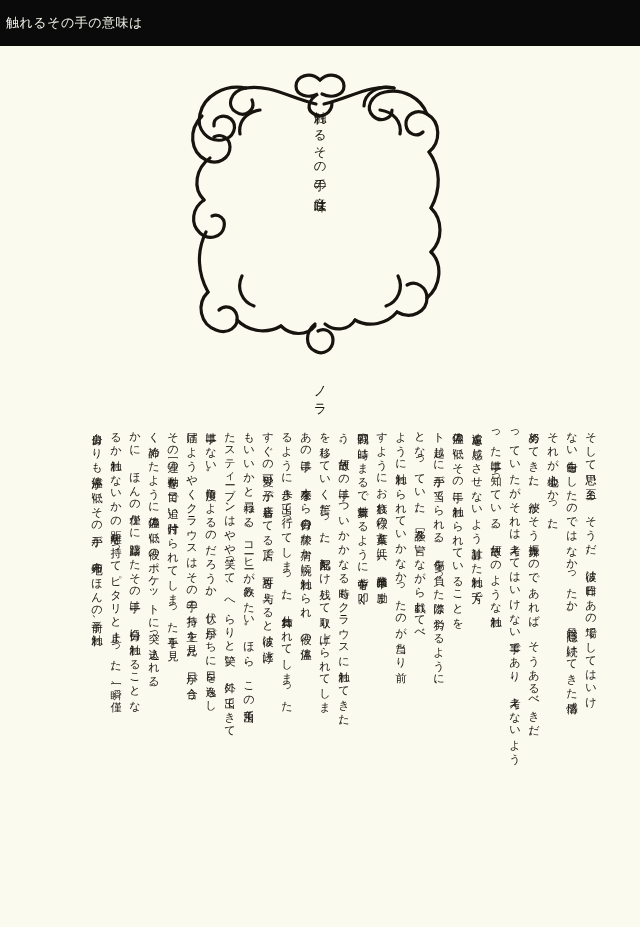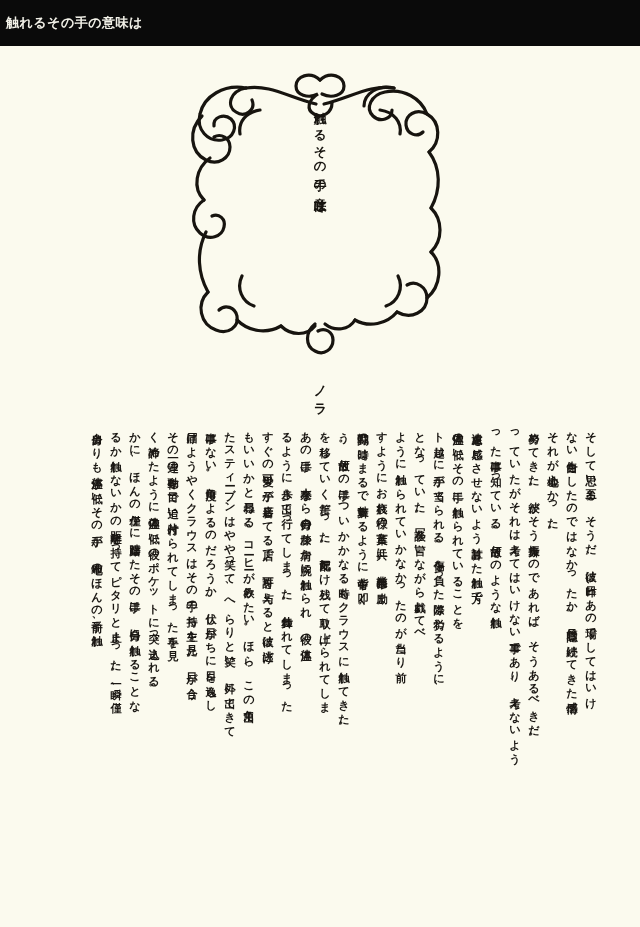--- a/index.html
+++ b/index.html
@@ -11,21 +11,20 @@
     width: 640px;
     height: 927px;
     overflow: hidden;
     font-family: "Liberation Serif", serif;
   }
   .page {
     position: relative;
     width: 640px;
     height: 927px;
     background: #11100e;
-    font-weight: bold;
   }
   
   .header-bar {
     position: absolute;
     left: 0;
     top: 0;
     width: 640px;
     height: 46px;
     background: #0a0a0a;
     display: flex;

